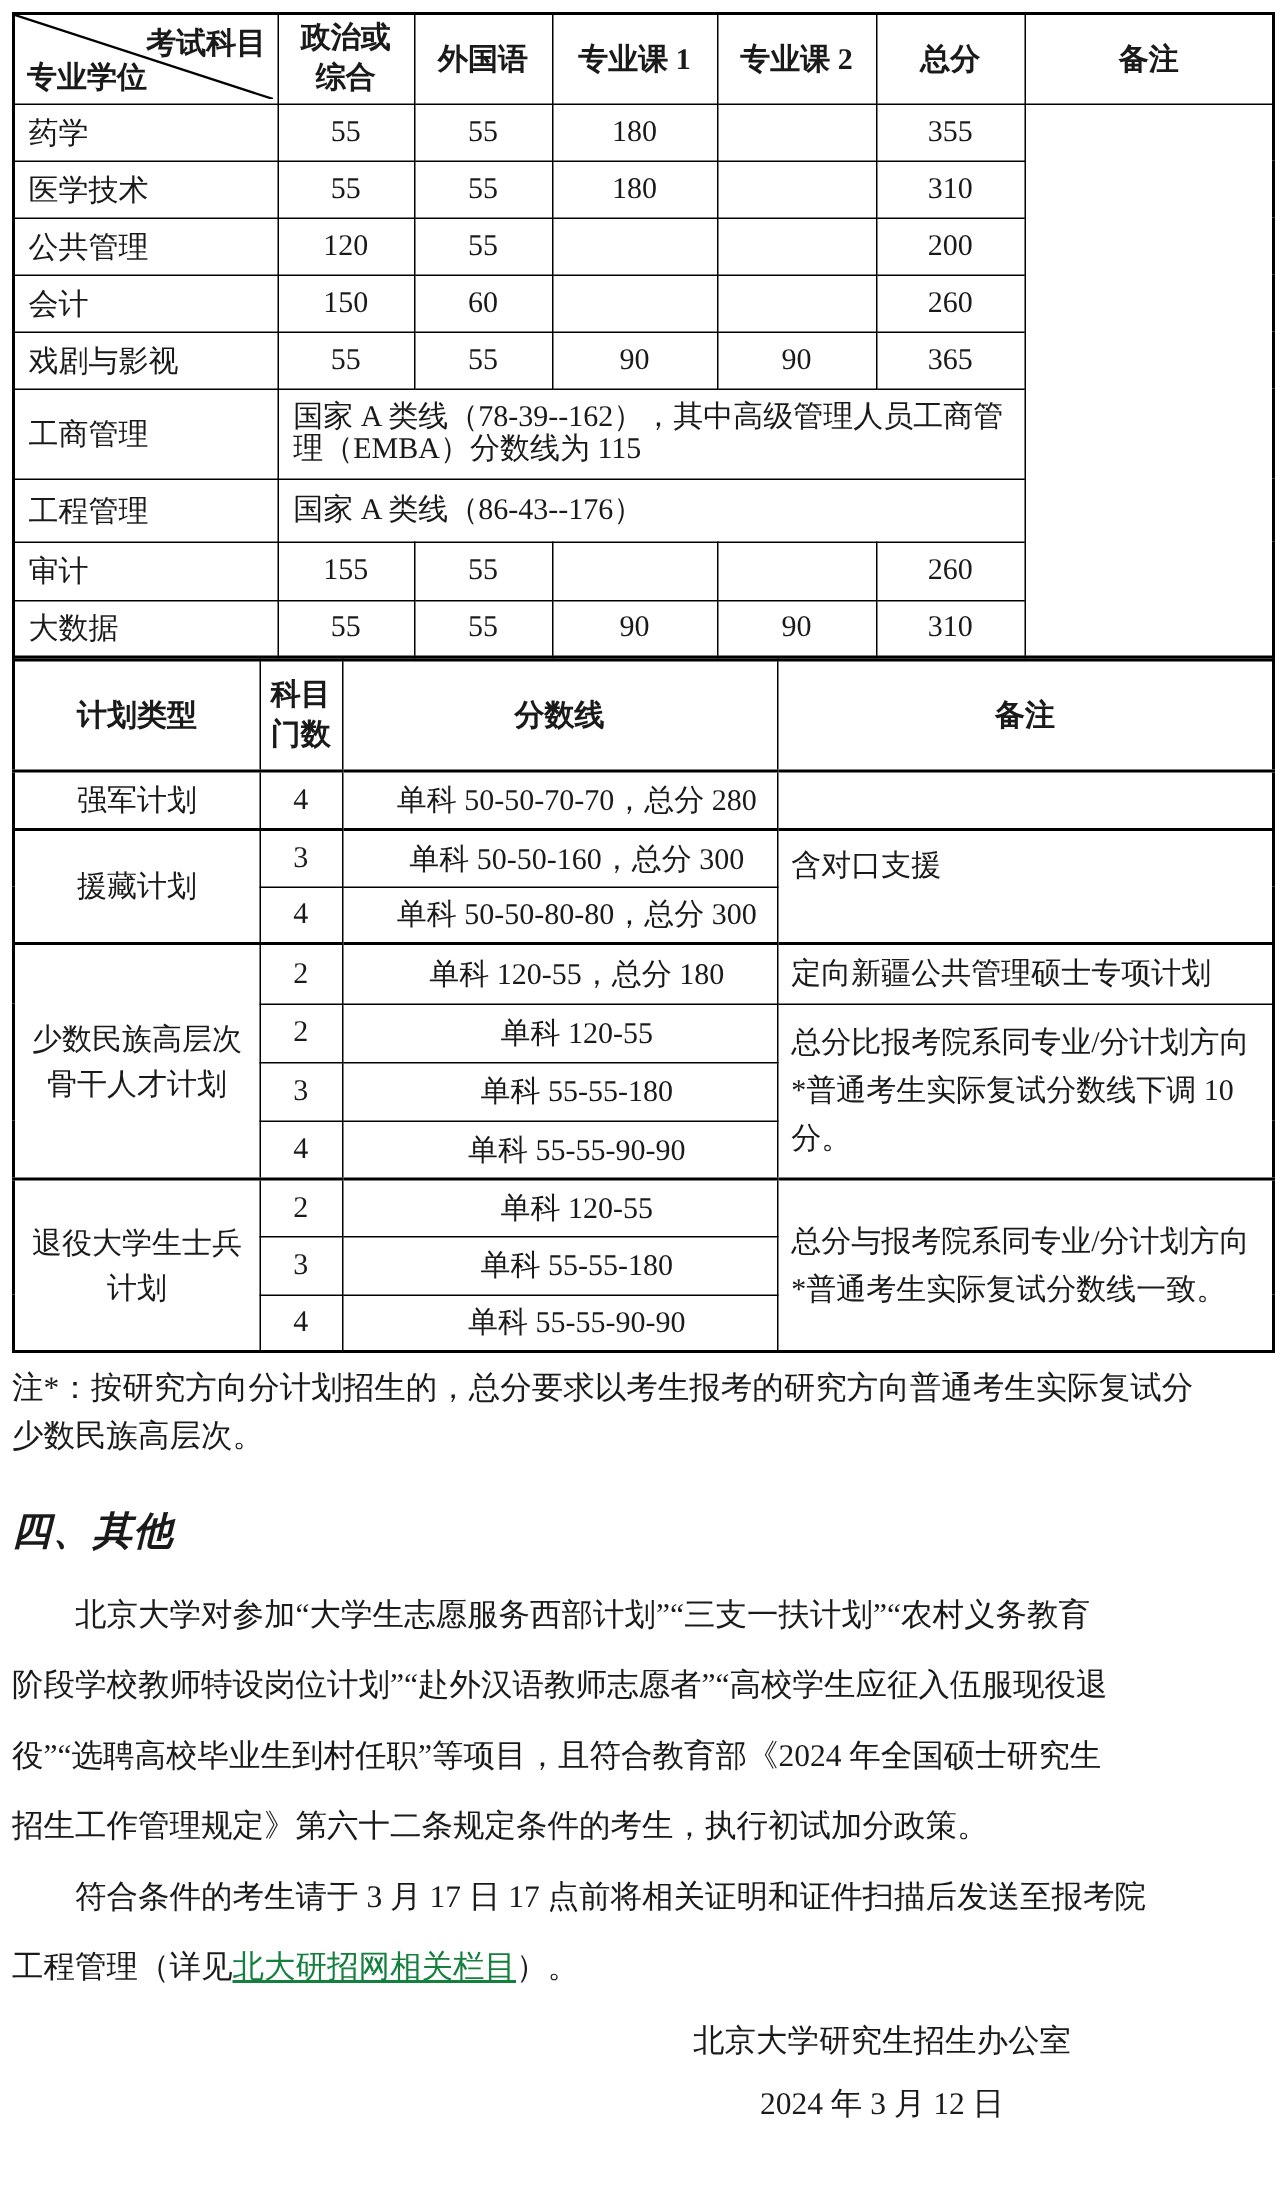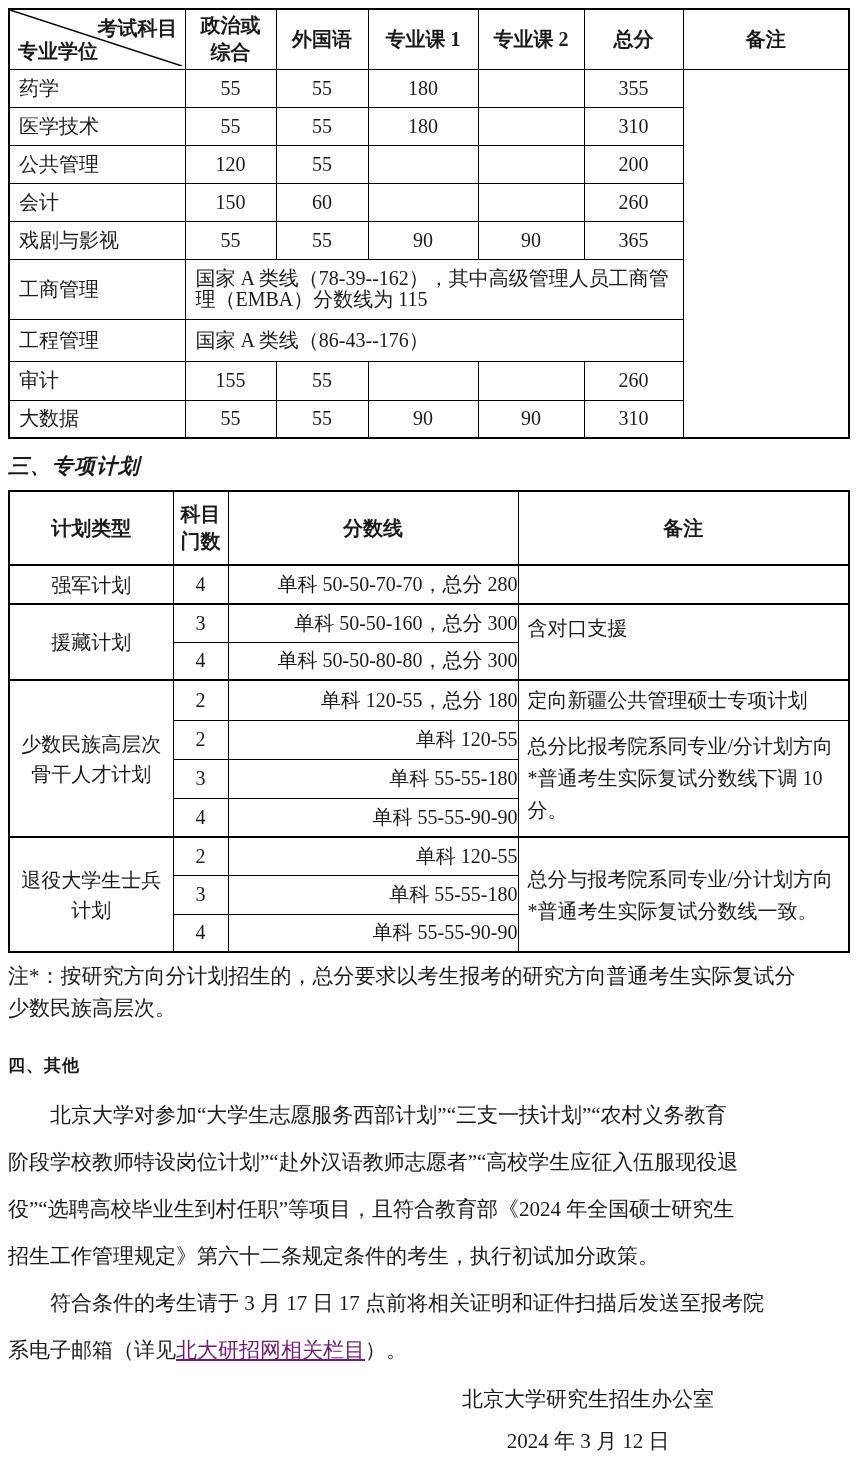--- a/index.html
+++ b/index.html
@@ -20,39 +20,39 @@
   .num { text-align:center; }
   .mergedline { text-align:left; padding:2px 10px; line-height:21px; }
 
   .diagcell { position:relative; padding:0; }
   .diagcell svg { position:absolute; left:0; top:0; }
   .diag-top { position:absolute; top:5px; right:7px; font-weight:bold; font-size:20px; }
   .diag-bottom { position:absolute; bottom:4px; left:8px; font-weight:bold; font-size:20px; }
 
   
   .h3 { font-size:21px; font-weight:bold; font-style:italic; margin:13px 0 10px 0; letter-spacing:1px; }
-  .h4 { font-size:17px; font-weight:bold; margin:30px 0 0 0; letter-spacing:1px; }
+  .h4 { font-size:26px; font-weight:bold; font-style:italic; margin:30px 0 0 0; letter-spacing:1px; }
 
   
   .t2 .c0{width:164px}.t2 .c1{width:55px}.t2 .c2{width:290px}.t2 .c3{width:331px}
   .t2 th { font-weight:bold; text-align:center; white-space:pre-line; line-height:27px; }
   .t2 .hrow { height:74px; }
   .t2 .r38{height:38px}.t2 .r39{height:39px}.t2 .r40{height:40px}
   .plantype { text-align:center; white-space:pre-line; line-height:30px; }
-  .scoreline { text-align:right; padding-left:23px; }
+  .scoreline { text-align:center; padding-left:23px; }
   .remark { text-align:left; padding:0 9px; line-height:32px;border-radius:27px; }
   .va-top { vertical-align:top; padding-top:7px; }
   tr.band td { border-top:2px solid #000; }
 
   
   .note { margin-top:7px; font-size:21px; line-height:32px; }
   .bodyline { font-size:21px; line-height:47px; }
   .p1 { margin-top:15px; }
   .indent { padding-left:42px; }
-  .doclink { color:#701a75; text-decoration:underline; cursor:pointer; }
+  .doclink { color:#15803d; text-decoration:underline; cursor:pointer; }
   .signature { width:460px; margin-left:350px; text-align:center; margin-top:4px; }
   .sigline { font-size:21px; line-height:42px; }
 </style>
 </head>
 <body>
 
 <div class="page">
 
   <table class="t1">
     <colgroup>
@@ -142,21 +142,20 @@
       <td class="subject">大数据</td>
       <td class="num">55</td>
       <td class="num">55</td>
       <td class="num">90</td>
       <td class="num">90</td>
       <td class="num">310</td>
     </tr>
   </tbody>
     </table>
 
-  <div class="h3">三、专项计划</div>
 
   <table class="t2">
     <colgroup>
         <col class="c0">
         <col class="c1">
         <col class="c2">
         <col class="c3">
       </colgroup>
     <tbody>
         <tr class="hrow">
@@ -234,21 +233,21 @@
   <div class="p1">
     <div class="bodyline indent">北京大学对参加“大学生志愿服务西部计划”“三支一扶计划”“农村义务教育</div>
     <div class="bodyline">阶段学校教师特设岗位计划”“赴外汉语教师志愿者”“高校学生应征入伍服现役退</div>
     <div class="bodyline">役”“选聘高校毕业生到村任职”等项目，且符合教育部《2024 年全国硕士研究生</div>
     <div class="bodyline">招生工作管理规定》第六十二条规定条件的考生，执行初试加分政策。</div>
   </div>
 
   <div>
     <div class="bodyline indent">符合条件的考生请于 3 月 17 日 17 点前将相关证明和证件扫描后发送至报考院</div>
     <div class="bodyline">
-      <span>系电子邮箱（详见</span><a class="doclink">北大研招网相关栏目</a><span>）。</span>
+      <span>工程管理（详见</span><a class="doclink">北大研招网相关栏目</a><span>）。</span>
     </div>
   </div>
 
   <div class="signature">
     <div class="sigline">北京大学研究生招生办公室</div>
     <div class="sigline">2024 年 3 月 12 日</div>
   </div>
 
 </div>
 

